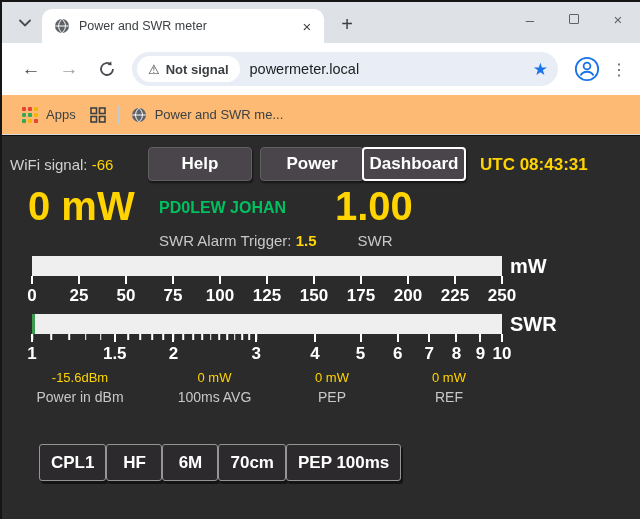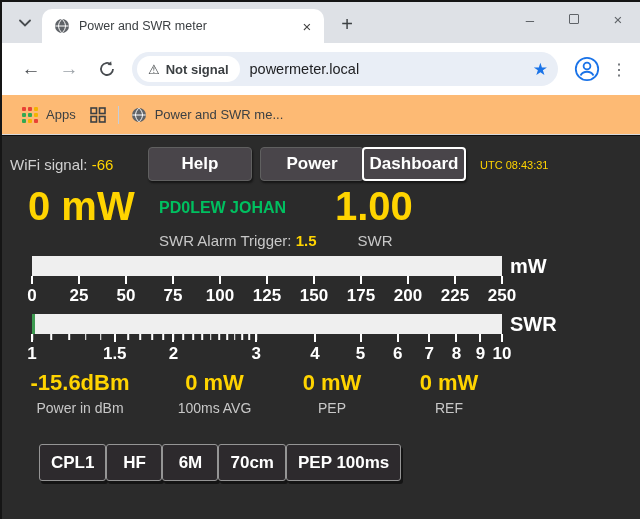--- a/index.html
+++ b/index.html
@@ -58,21 +58,21 @@
   .page { position:relative; height:384px; background:var(--page_bg,#2b2b2b);
     border-top:1px solid #101010; color:#fff; }
   .wifi-line { position:absolute; left:8px; top:12px; height:34px; line-height:34px;
     font-size:15px; color:#d0d0d0; }
   .wifi-line b { color:var(--accent_yellow); font-weight:normal; }
   .nav-btn { position:absolute; top:11px; width:104px; height:34px; background:#49454a;
     border:1px solid #606060; border-radius:4px; color:#fff; font-weight:bold; font-size:17px;
     font-family:"Liberation Sans",sans-serif; cursor:pointer; box-shadow:1px 2px 2px #161616; }
   .nav-btn.focused { border:2px solid #ffffff; }
   .utc { position:absolute; left:478px; top:12px; height:34px; line-height:34px;
-    font-size:11px; font-weight:normal; color:var(--accent_yellow);text-align:right; }
+    font-size:17px; font-weight:bold; color:var(--accent_yellow);text-align:right; }
   .big-val { position:absolute; top:48px; font-size:40px; font-weight:600;
     color:var(--accent_yellow); }
   .callsign { position:absolute; left:157px; top:63px; font-size:16px; font-weight:bold;
     color:var(--accent_green); }
   .alarm-line { position:absolute; left:157px; top:96px; font-size:15px; color:#c8c8c8; }
   .alarm-line b { color:var(--accent_yellow); }
   .swr-caption { position:absolute; left:341px; top:96px; width:64px; text-align:center;
     font-size:15px; color:#c8c8c8; }
 
   .gauge { position:absolute; left:30px; width:470px; }
@@ -81,21 +81,21 @@
   .ticks { position:relative; height:9px; }
   .tick { position:absolute; top:0; width:2px; height:8px; background:#ffffff;
     transform:translateX(-50%); }
   .tick.minor { height:6px; width:1.6px; }
   .tick-labels { position:relative; height:20px; margin-top:1px; }
   .tick-label { position:absolute; transform:translateX(-50%); font-size:17px; font-weight:bold;
     color:#ffffff; white-space:nowrap; }
   .unit-label { position:absolute; left:508px; font-size:20px; font-weight:bold; color:#fff; }
 
   .stat { position:absolute; top:234px; text-align:center; }
-  .stat .v { font-size:22px; font-weight:bold; color:var(--accent_yellow);text-align:center; }
+  .stat .v { font-size:13px; font-weight:normal; color:var(--accent_yellow);text-align:center; }
   .stat .l { font-size:14px; color:#c8c8c8; margin-top:4px; }
 
   .band-row { position:absolute; left:37px; top:308px; display:flex; }
   .band-btn { min-width:56px; height:37px; padding:0 11px; background:#2d2a2d;
     border:1px solid #959595; border-radius:3px; color:#fff; font-weight:bold; font-size:17px;
     font-family:"Liberation Sans",sans-serif; cursor:pointer; box-shadow:2px 3px 0 #141414; }
 
   svg { display:block; }
 </style>
 </head>

